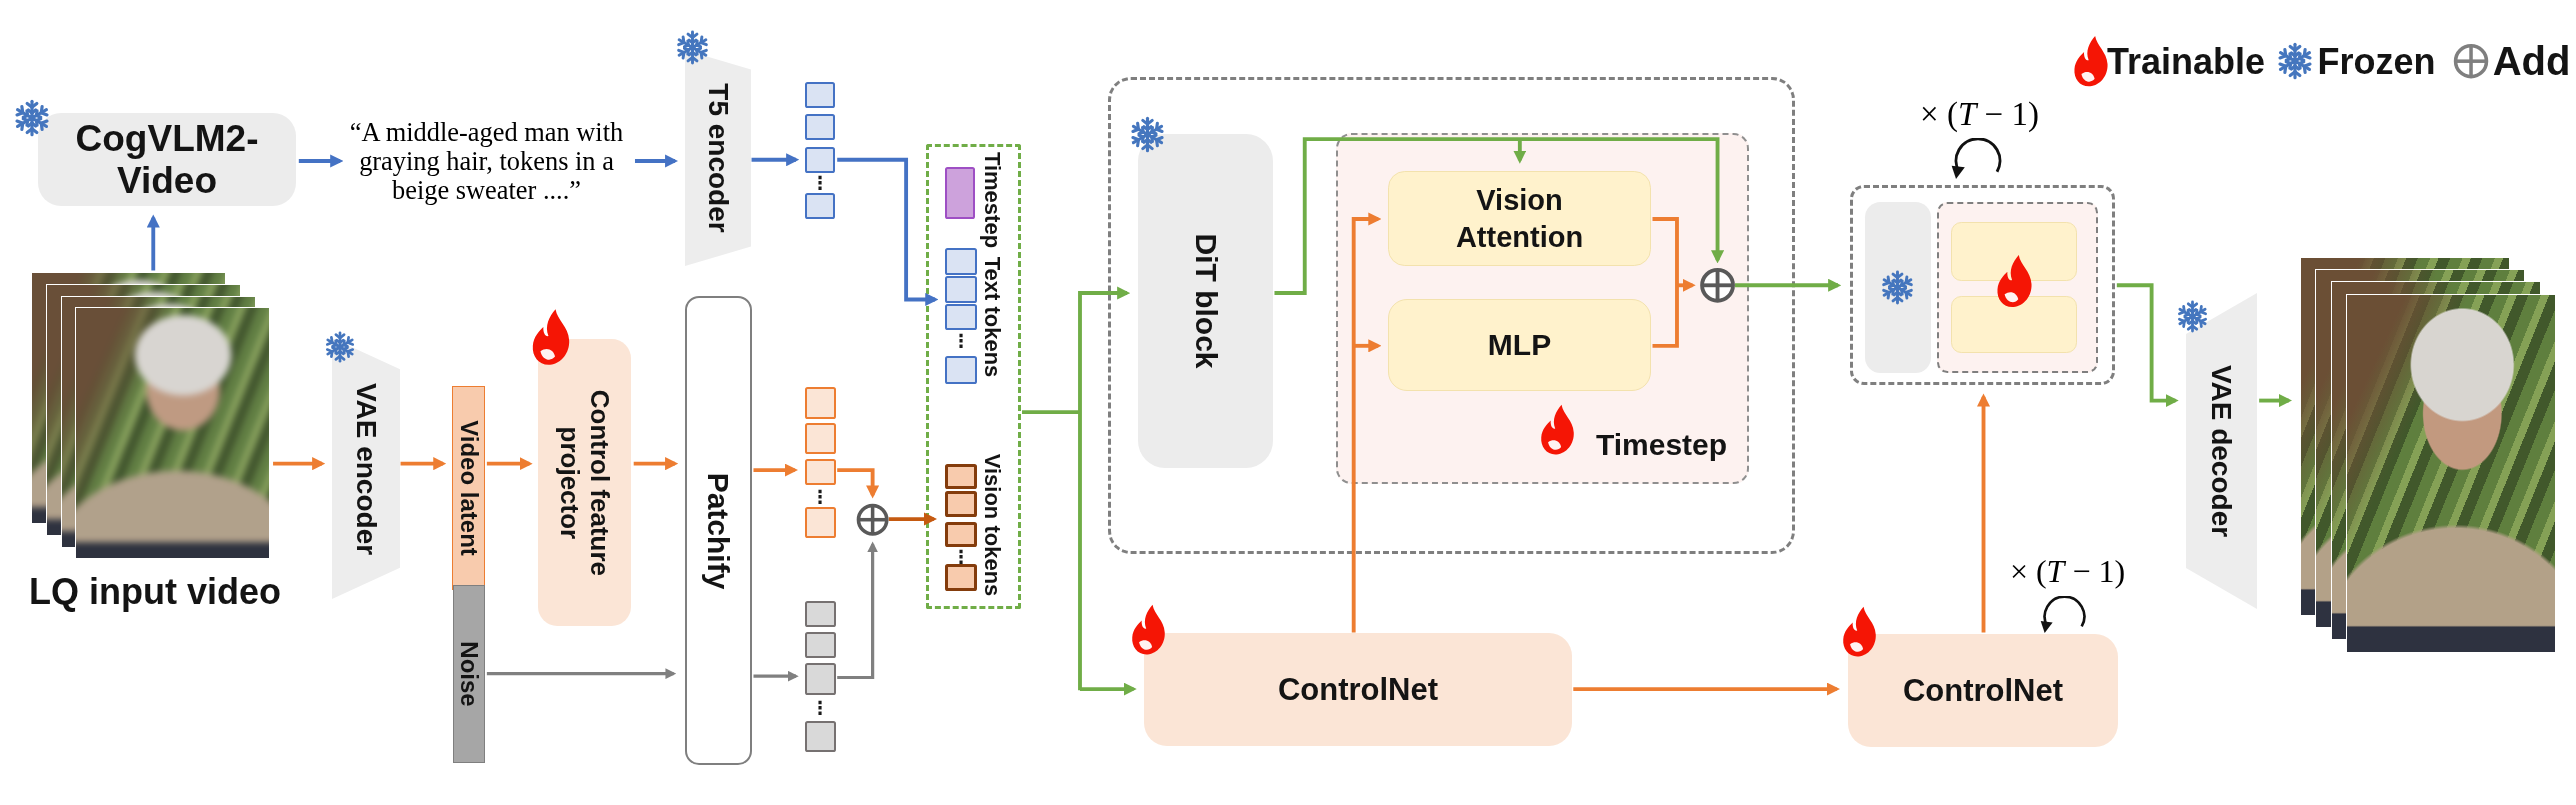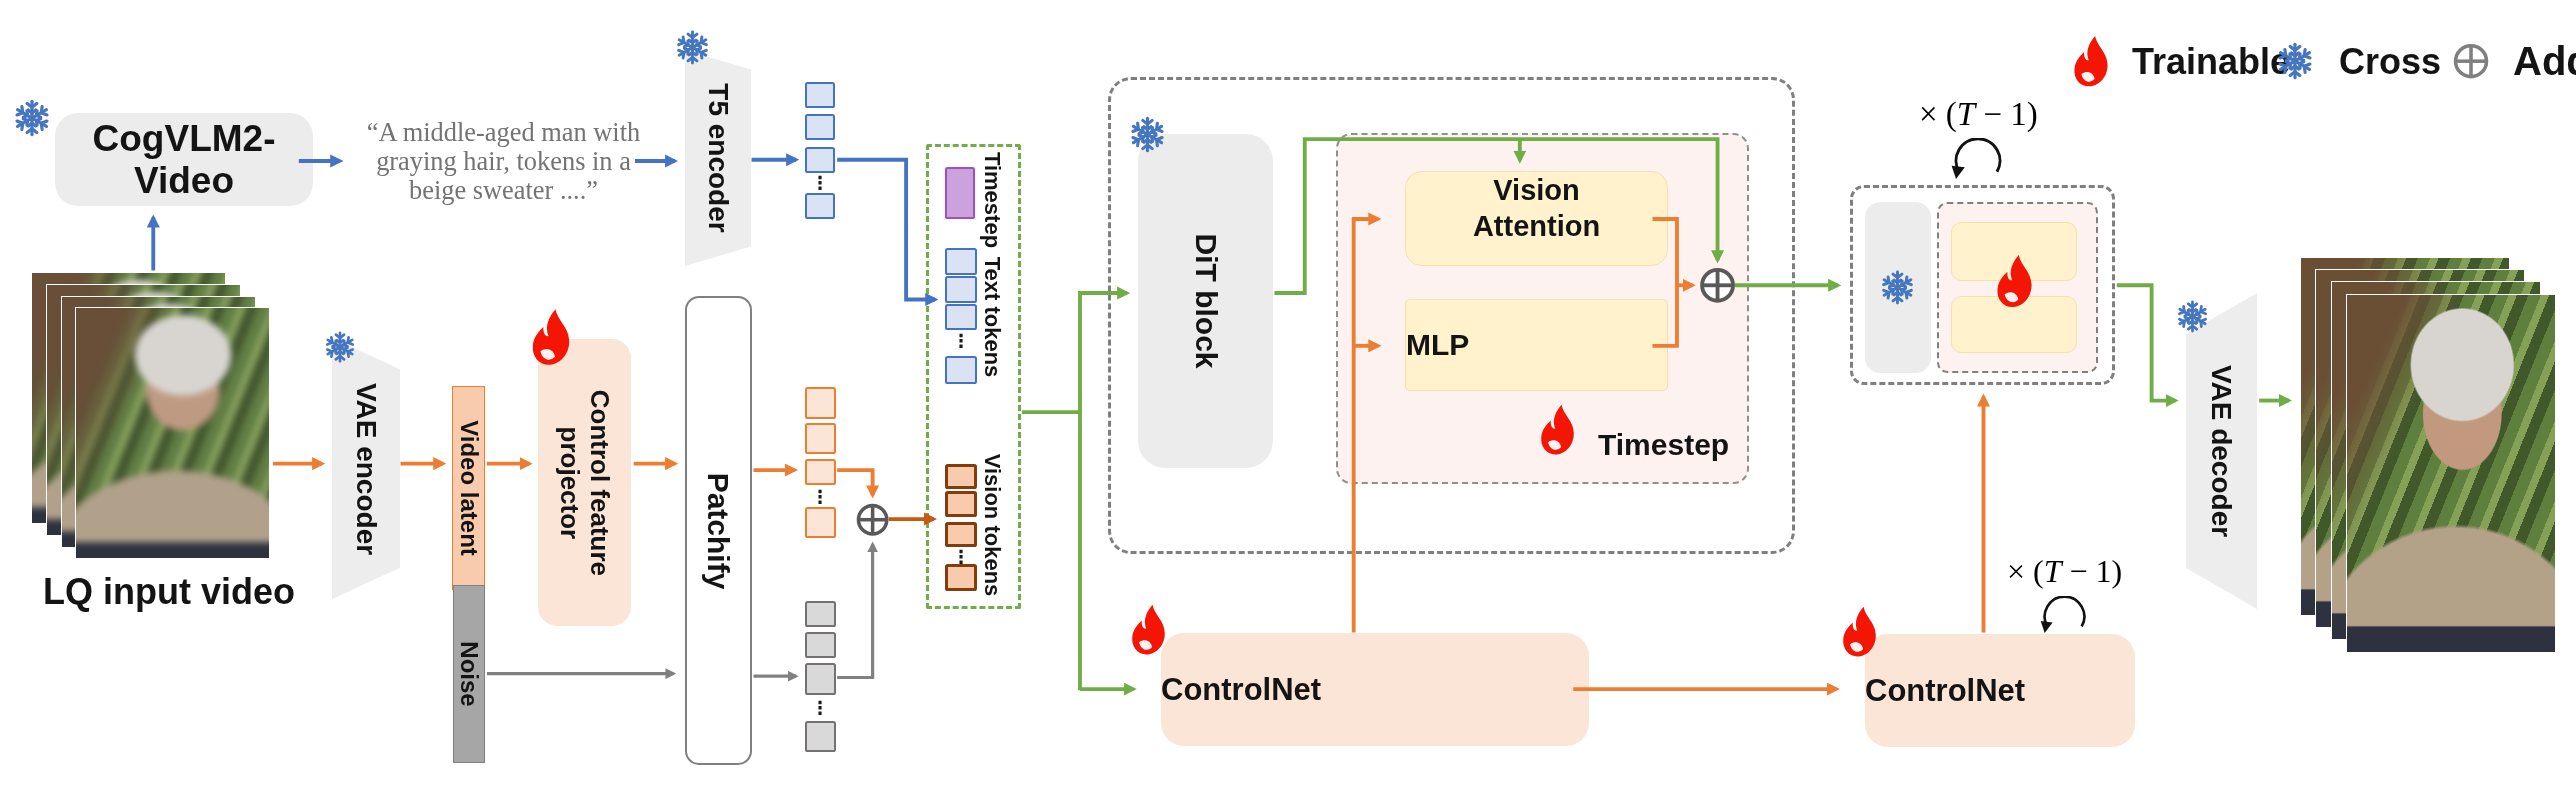--- a/index.html
+++ b/index.html
@@ -1,19 +1,19 @@
 <!DOCTYPE html>
 <html style="font-size:10.3px"><head>
 <meta charset="utf-8">
 <style>
   html,body{margin:0;padding:0;background:#fff;}
   #stage{position:relative;width:2576px;height:805px;background:#fff;overflow:hidden;
          font-family:"Liberation Sans","DejaVu Sans",sans-serif;color:#111;}
   .box{position:absolute;box-sizing:border-box;}
-  .ctr{display:flex;align-items:center;justify-content:flex-start;text-align:center;margin-left:17px;}
+  .ctr{display:flex;align-items:center;justify-content:center;text-align:center;}
   .vtext{display:flex;align-items:center;justify-content:center;}
   .vtext>span{transform:rotate(90deg);white-space:nowrap;display:block;text-align:center;}
   .lbl{font-weight:600;color:#141414;}
   .serif{font-family:"Liberation Serif","DejaVu Serif",serif;font-weight:400;}
   .tok{position:absolute;box-sizing:border-box;border-radius:2.6px;}
   .tok-blue{background:#dae3f3;border:2.6px solid #4472c4;}
   .tok-peach{background:#fbe5d6;border:2.6px solid #ed7d31;}
   .tok-vision{background:#f8cbad;border:3.2px solid #843c0c;}
   .tok-gray{background:#d9d9d9;border:2.6px solid #767171;}
   .tok-purple{background:#cda2dc;border:2.6px solid #9e4fc4;}
@@ -72,21 +72,21 @@
   <div class="box" style="left:1850px;top:185px;width:265px;height:200px;border:3.2px dashed #7f7f7f;border-radius:14px;background:#fff;z-index:2;"></div>
   <div class="box" style="left:1865px;top:202px;width:66px;height:171px;background:#ececec;border-radius:15.5px;z-index:3;"></div>
   <div class="box" style="left:1937px;top:202px;width:161px;height:171px;border:2.6px dashed #7f7f7f;border-radius:10.3px;background:#fdf2f0;z-index:3;"></div>
   <div class="box" style="left:1951px;top:222px;width:126px;height:59px;background:#fff2cc;border:1.3px solid #f3e2ad;border-radius:10.3px;z-index:4;"></div>
   <div class="box" style="left:1951px;top:296px;width:126px;height:57px;background:#fff2cc;border:1.3px solid #f3e2ad;border-radius:10.3px;z-index:4;"></div>
 
   <div class="box ctr" style="left:38px;top:113px;width:258px;height:93px;background:#ececec;border-radius:23px;z-index:3;">
     <span class="lbl" style="font-size:37px;">CogVLM2-Video</span>
   </div>
 
-  <div class="box ctr serif" style="left:346px;top:118px;width:281px;height:87px;z-index:3;flex-direction:column;font-size:26.4px;line-height:1.1;color:#737373;">
+  <div class="box ctr serif" style="left:346px;top:118px;width:281px;height:87px;z-index:3;flex-direction:column;font-size:26.4px;line-height:1.1;color:#000000;">
     <div>“A middle-aged man with</div>
     <div>graying hair, tokens in a</div>
     <div>beige sweater ....”</div>
   </div>
 
   <div class="box" style="left:685px;top:50px;width:66px;height:216px;background:#ededed;z-index:3;
               clip-path:polygon(0 0,100% 9%,100% 91%,0 100%);"></div>
   <div class="box vtext" style="left:685px;top:50px;width:66px;height:216px;z-index:4;">
     <span class="lbl" style="font-size:28px;">T5 encoder</span>
   </div>
@@ -124,21 +124,21 @@
   <div class="box vtext" style="left:1138px;top:134px;width:135px;height:334px;z-index:4;">
     <span class="lbl" style="font-size:30px;">DiT block</span>
   </div>
 
   <div class="box ctr" style="left:1388px;top:171px;width:263px;height:95px;background:#fff2cc;border:1.9px solid #f3e2ad;border-radius:16.7px;z-index:3;flex-direction:column;">
     <span class="lbl" style="font-size:29px;line-height:1.25;">
       <div>Vision</div>
       <div>Attention</div>
     </span>
   </div>
-  <div class="box ctr" style="left:1388px;top:299px;width:263px;height:92px;background:#fff2cc;border:1.9px solid #f3e2ad;border-radius:5px;z-index:3;">
+  <div class="box ctr" style="left:1388px;top:299px;width:263px;height:92px;background:#fff2cc;border:1.9px solid #f3e2ad;border-radius:19px;z-index:3;">
     <span class="lbl" style="font-size:30px;">MLP</span>
   </div>
 
   <div class="box ctr" style="left:1581px;top:425px;width:161px;height:39px;z-index:4;">
     <span class="lbl" style="font-size:30px;">Timestep</span>
   </div>
 
 
   <div class="box ctr" style="left:1144px;top:633px;width:428px;height:113px;background:#fbe5d6;border-radius:23px;z-index:3;">
     <span class="lbl" style="font-size:31px;">ControlNet</span>
@@ -248,21 +248,21 @@
   <svg class="icon" style="left:2071px;top:35px;width:40px;height:53px;" viewBox="0 0 62 82" width="40" height="53">
       <use href="#fl"></use>
     </svg>
   <div class="box ctr" style="left:2115px;top:40px;width:142px;height:43px;z-index:4;">
     <span class="lbl" style="font-size:36px;">Trainable</span>
   </div>
   <svg class="icon" style="left:2275px;top:41px;width:40px;height:40px;" viewBox="0 0 62 62" width="40" height="40">
       <use href="#sf"></use>
     </svg>
   <div class="box ctr" style="left:2322px;top:40px;width:109px;height:43px;z-index:4;">
-    <span class="lbl" style="font-size:36px;">Cross</span>
+    <span class="lbl" style="font-size:36px;">Frozen</span>
   </div>
   <div class="box ctr" style="left:2496px;top:40px;width:71px;height:43px;z-index:4;">
     <span class="lbl" style="font-size:40px;">Add</span>
   </div>
 
   <svg class="icon" style="left:11.6px;top:98px;width:40px;height:40px;" viewBox="0 0 62 62" width="40" height="40">
       <use href="#sf"></use>
     </svg>
   <svg class="icon" style="left:674px;top:29px;width:37px;height:37px;" viewBox="0 0 57 57" width="37" height="37">
       <use href="#sf"></use>

